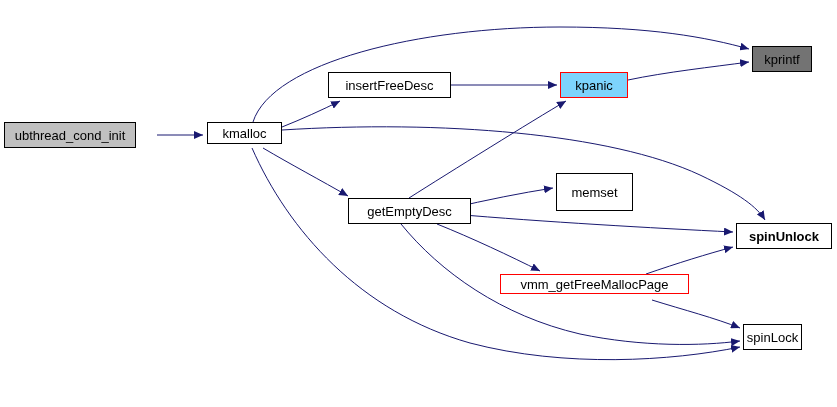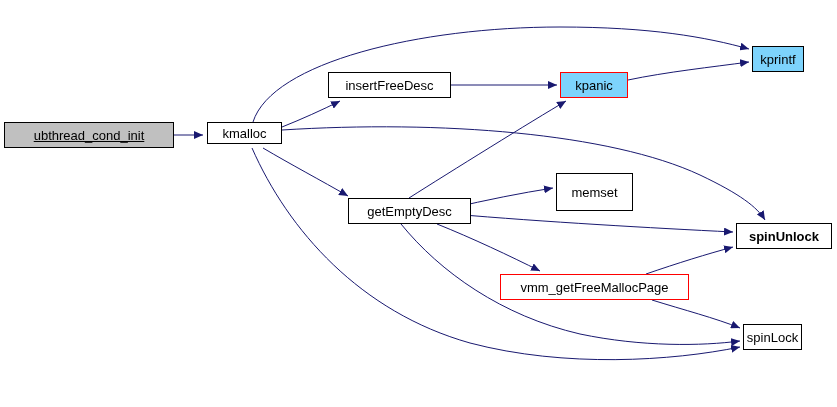--- a/index.html
+++ b/index.html
@@ -65,53 +65,53 @@
     <path class="edge" d="M628,80 C666,72 712,67 749,62" marker-end="url(#arrow)" stroke="#191970"></path>
     <path class="edge" d="M409,198 C450,172 532,121 566,101" marker-end="url(#arrow)" stroke="#191970"></path>
     <path class="edge" d="M452,208 C486,200 521,193 553,188" marker-end="url(#arrow)" stroke="#191970"></path>
     <path class="edge" d="M452,214 C545,222 652,228 733,232" marker-end="url(#arrow)" stroke="#191970"></path>
     <path class="edge" d="M437,224 C472,238 510,256 540,271" marker-end="url(#arrow)" stroke="#191970"></path>
     <path class="edge" d="M401,224 C440,272 502,316 580,334 C642,347 702,346 740,341" marker-end="url(#arrow)" stroke="#191970"></path>
     <path class="edge" d="M646,274 C678,263 707,254 733,247" marker-end="url(#arrow)" stroke="#191970"></path>
     <path class="edge" d="M652,300 C684,310 715,318 740,328" marker-end="url(#arrow)" stroke="#191970"></path>
   </svg>
 
-  <div class="node caller" style="left: 4px; top: 122px; width: 170px; height: 26px; border-color: rgb(0, 0, 0); background: rgb(192, 192, 192); color: rgb(0, 0, 0); text-decoration: underline;">
+  <div class="node caller" style="left: 4px; top: 122px; width: 132px; height: 26px; border-color: rgb(0, 0, 0); background: rgb(192, 192, 192); color: rgb(0, 0, 0);">
     <span>ubthread_cond_init</span>
   </div>
 
   <div class="node" style="left: 207px; top: 122px; width: 75px; height: 22px; border-color: rgb(0, 0, 0); background: rgb(255, 255, 255); color: rgb(0, 0, 0);">
     <span>kmalloc</span>
   </div>
 
   <div class="node" style="left: 328px; top: 72px; width: 123px; height: 26px; border-color: rgb(0, 0, 0); background: rgb(255, 255, 255); color: rgb(0, 0, 0);">
     <span>insertFreeDesc</span>
   </div>
 
   <div class="node error" style="left: 560px; top: 72px; width: 68px; height: 26px; border-color: rgb(255, 0, 0); background: #7dd3fc; color: rgb(0, 0, 0);">
     <span>kpanic</span>
   </div>
 
-  <div class="node" style="left: 752px; top: 46px; width: 52px; height: 26px; border-color: rgb(0, 0, 0); background: #7dd3fc; color: rgb(0, 0, 0);">
+  <div class="node" style="left: 752px; top: 46px; width: 60px; height: 26px; border-color: rgb(0, 0, 0); background: #737373; color: rgb(0, 0, 0);">
     <span>kprintf</span>
   </div>
 
   <div class="node" style="left: 329px; top: 198px; width: 123px; height: 26px; border-color: rgb(0, 0, 0); background: rgb(255, 255, 255); color: rgb(0, 0, 0); margin-left: 19px;">
     <span>getEmptyDesc</span>
   </div>
 
   <div class="node" style="left: 556px; top: 173px; width: 77px; height: 38px; border-color: rgb(0, 0, 0); background: rgb(255, 255, 255); color: rgb(0, 0, 0);">
     <span>memset</span>
   </div>
 
   <div class="node" style="left: 736px; top: 223px; width: 96px; height: 26px; border-color: rgb(0, 0, 0); background: rgb(255, 255, 255); color: rgb(0, 0, 0); font-weight: bold;">
     <span>spinUnlock</span>
   </div>
 
-  <div class="node error" style="left: 500px; top: 274px; width: 189px; height: 26px; border-color: rgb(255, 0, 0); background: rgb(255, 255, 255); color: rgb(0, 0, 0);">
+  <div class="node error" style="left: 500px; top: 274px; width: 189px; height: 20px; border-color: rgb(255, 0, 0); background: rgb(255, 255, 255); color: rgb(0, 0, 0);">
     <span>vmm_getFreeMallocPage</span>
   </div>
 
   <div class="node" style="left: 743px; top: 324px; width: 59px; height: 26px; border-color: rgb(0, 0, 0); background: rgb(255, 255, 255); color: rgb(0, 0, 0);">
     <span>spinLock</span>
   </div>
 
 </div>
 
 </body></html>

